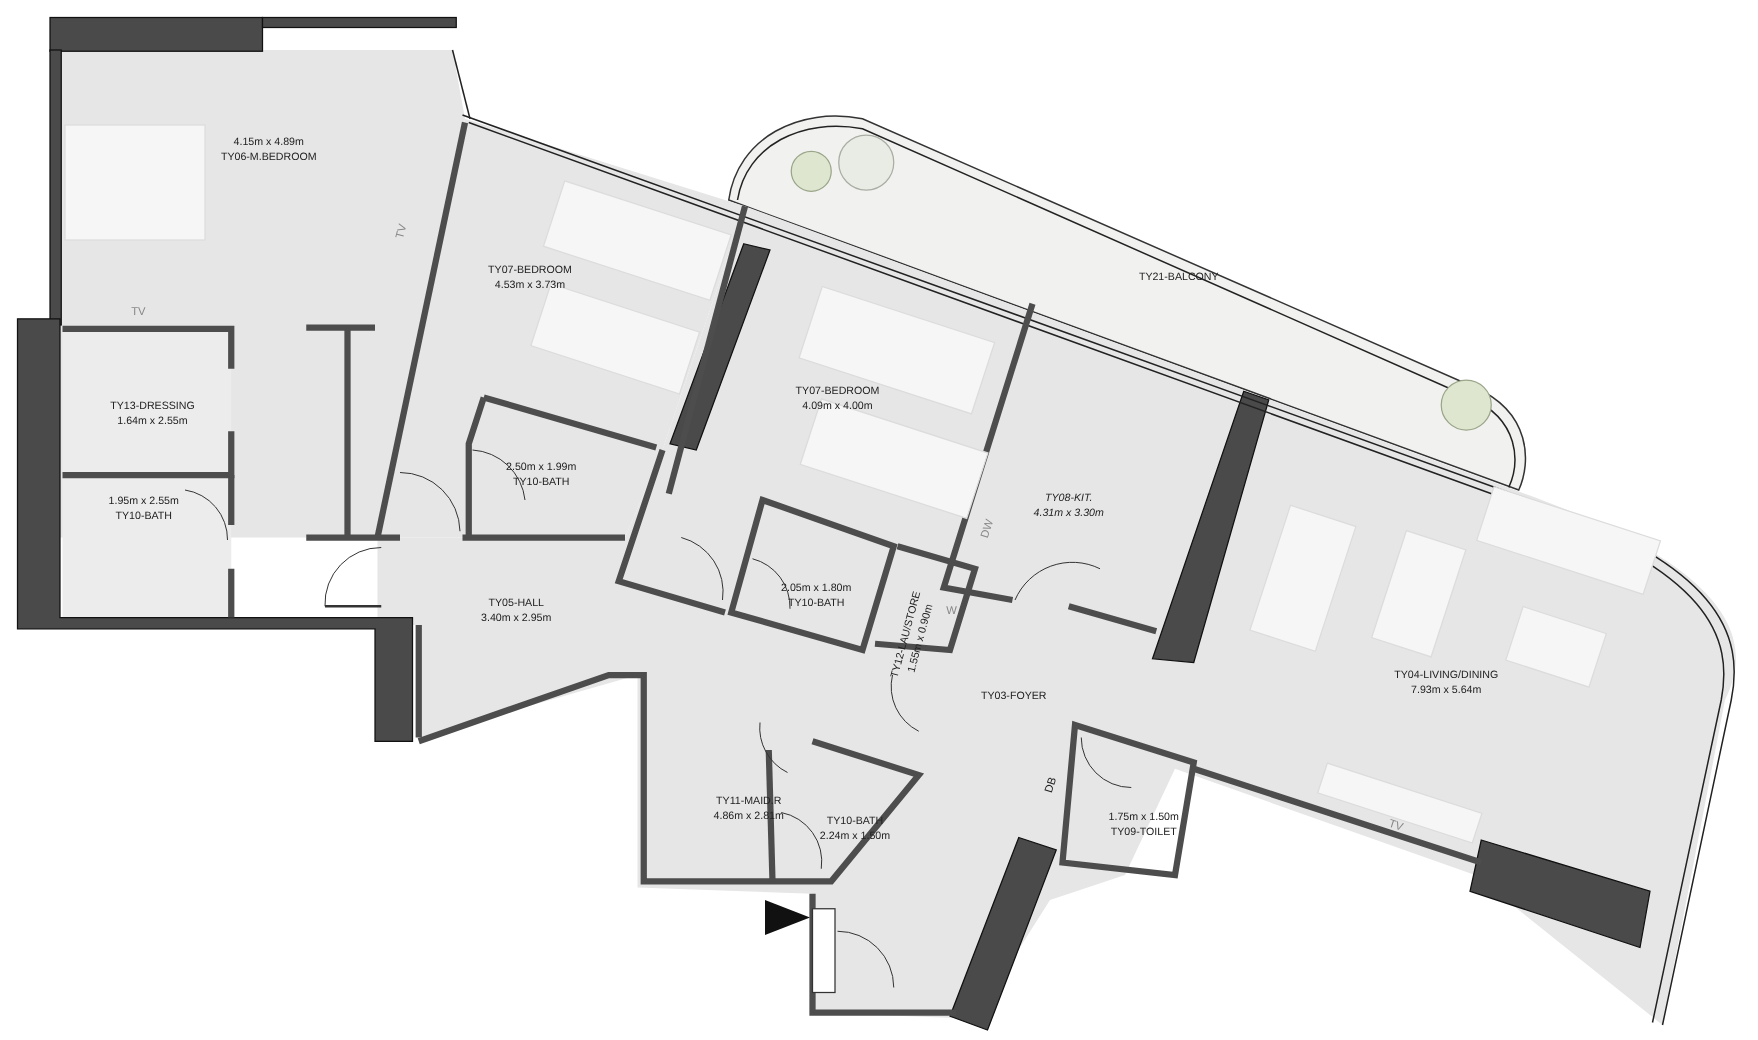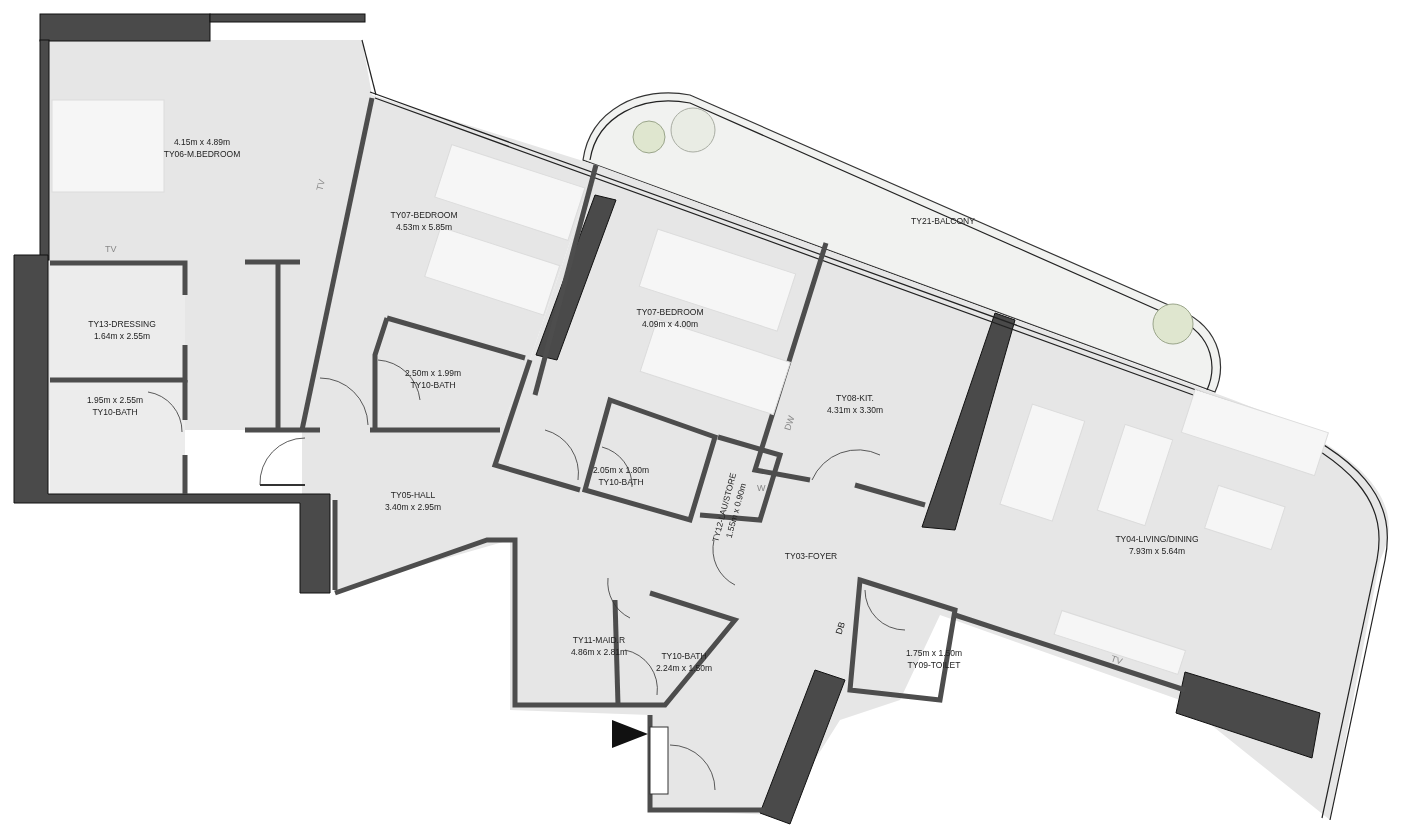--- a/index.html
+++ b/index.html
@@ -96,77 +96,77 @@
   <rect class="furn" x="440" y="165" width="140" height="55" transform="rotate(18 510 192)"></rect>
   <rect class="furn" x="430" y="245" width="125" height="52" transform="rotate(18 492 270)"></rect>
   <rect class="furn" x="1015" y="410" width="55" height="105" transform="rotate(18 1042 462)"></rect>
   <rect class="furn" x="1110" y="430" width="50" height="90" transform="rotate(18 1135 475)"></rect>
   <rect class="furn" x="1210" y="495" width="70" height="45" transform="rotate(18 1245 517)"></rect>
   <rect class="furn" x="1185" y="410" width="140" height="45" transform="rotate(18 1255 432)"></rect>
   <rect class="furn" x="1055" y="630" width="130" height="25" transform="rotate(18 1120 642)"></rect>
 </svg>
 
 <div id="labels">
-    <div class="lbl" style="left: 202px; top: 107px; margin-top: 29px;">
+    <div class="lbl" style="left: 215px; top: 107px;">
       <div>4.15m x 4.89m</div>
       <div>TY06-M.BEDROOM</div>
     </div>
     <div class="lbl" style="left: 122px; top: 318px;">
       <div>TY13-DRESSING</div>
       <div>1.64m x 2.55m</div>
     </div>
     <div class="lbl" style="left: 115px; top: 394px;">
       <div>1.95m x 2.55m</div>
       <div>TY10-BATH</div>
     </div>
     <div class="lbl" style="left: 424px; top: 209px;">
       <div>TY07-BEDROOM</div>
-      <div>4.53m x 5.85m</div>
+      <div>4.53m x 3.73m</div>
     </div>
     <div class="lbl" style="left: 433px; top: 367px;">
       <div>2.50m x 1.99m</div>
       <div>TY10-BATH</div>
     </div>
     <div class="lbl" style="left: 670px; top: 306px;">
       <div>TY07-BEDROOM</div>
       <div>4.09m x 4.00m</div>
     </div>
     <div class="lbl" style="left: 943px; top: 215px;">
       <div>TY21-BALCONY</div>
       <div></div>
     </div>
-    <div class="lbl" style="left: 855px; top: 392px;">
+    <div class="lbl" style="left: 855px; top: 392px; font-style: italic;">
       <div>TY08-KIT.</div>
       <div>4.31m x 3.30m</div>
     </div>
-    <div class="lbl" style="left: 413px; top: 489px;">
+    <div class="lbl" style="left: 413px; top: 476px;">
       <div>TY05-HALL</div>
       <div>3.40m x 2.95m</div>
     </div>
-    <div class="lbl" style="left: 621px; top: 464px;">
+    <div class="lbl" style="left: 653px; top: 464px;">
       <div>2.05m x 1.80m</div>
       <div>TY10-BATH</div>
     </div>
     <div class="lbl" style="left: 811px; top: 550px; text-align: right;">
       <div>TY03-FOYER</div>
       <div></div>
     </div>
     <div class="lbl" style="left: 1157px; top: 533px;">
       <div>TY04-LIVING/DINING</div>
       <div>7.93m x 5.64m</div>
     </div>
     <div class="lbl" style="left: 599px; top: 634px;">
       <div>TY11-MAID.R</div>
       <div>4.86m x 2.81m</div>
     </div>
     <div class="lbl" style="left: 684px; top: 650px;">
       <div>TY10-BATH</div>
       <div>2.24m x 1.50m</div>
     </div>
-    <div class="lbl" style="left: 934px; top: 647px; text-align: center;">
+    <div class="lbl" style="left: 915px; top: 647px; text-align: center;">
       <div>1.75m x 1.50m</div>
       <div>TY09-TOILET</div>
     </div>
     <div class="lbl vert" style="left: 730px; top: 497px;">
       <div>TY12-LAU/STORE</div>
       <div>1.55m x 0.90m</div>
     </div>
   </div>
 
 <div class="tv" style="left:105px;top:244px;">TV</div>

